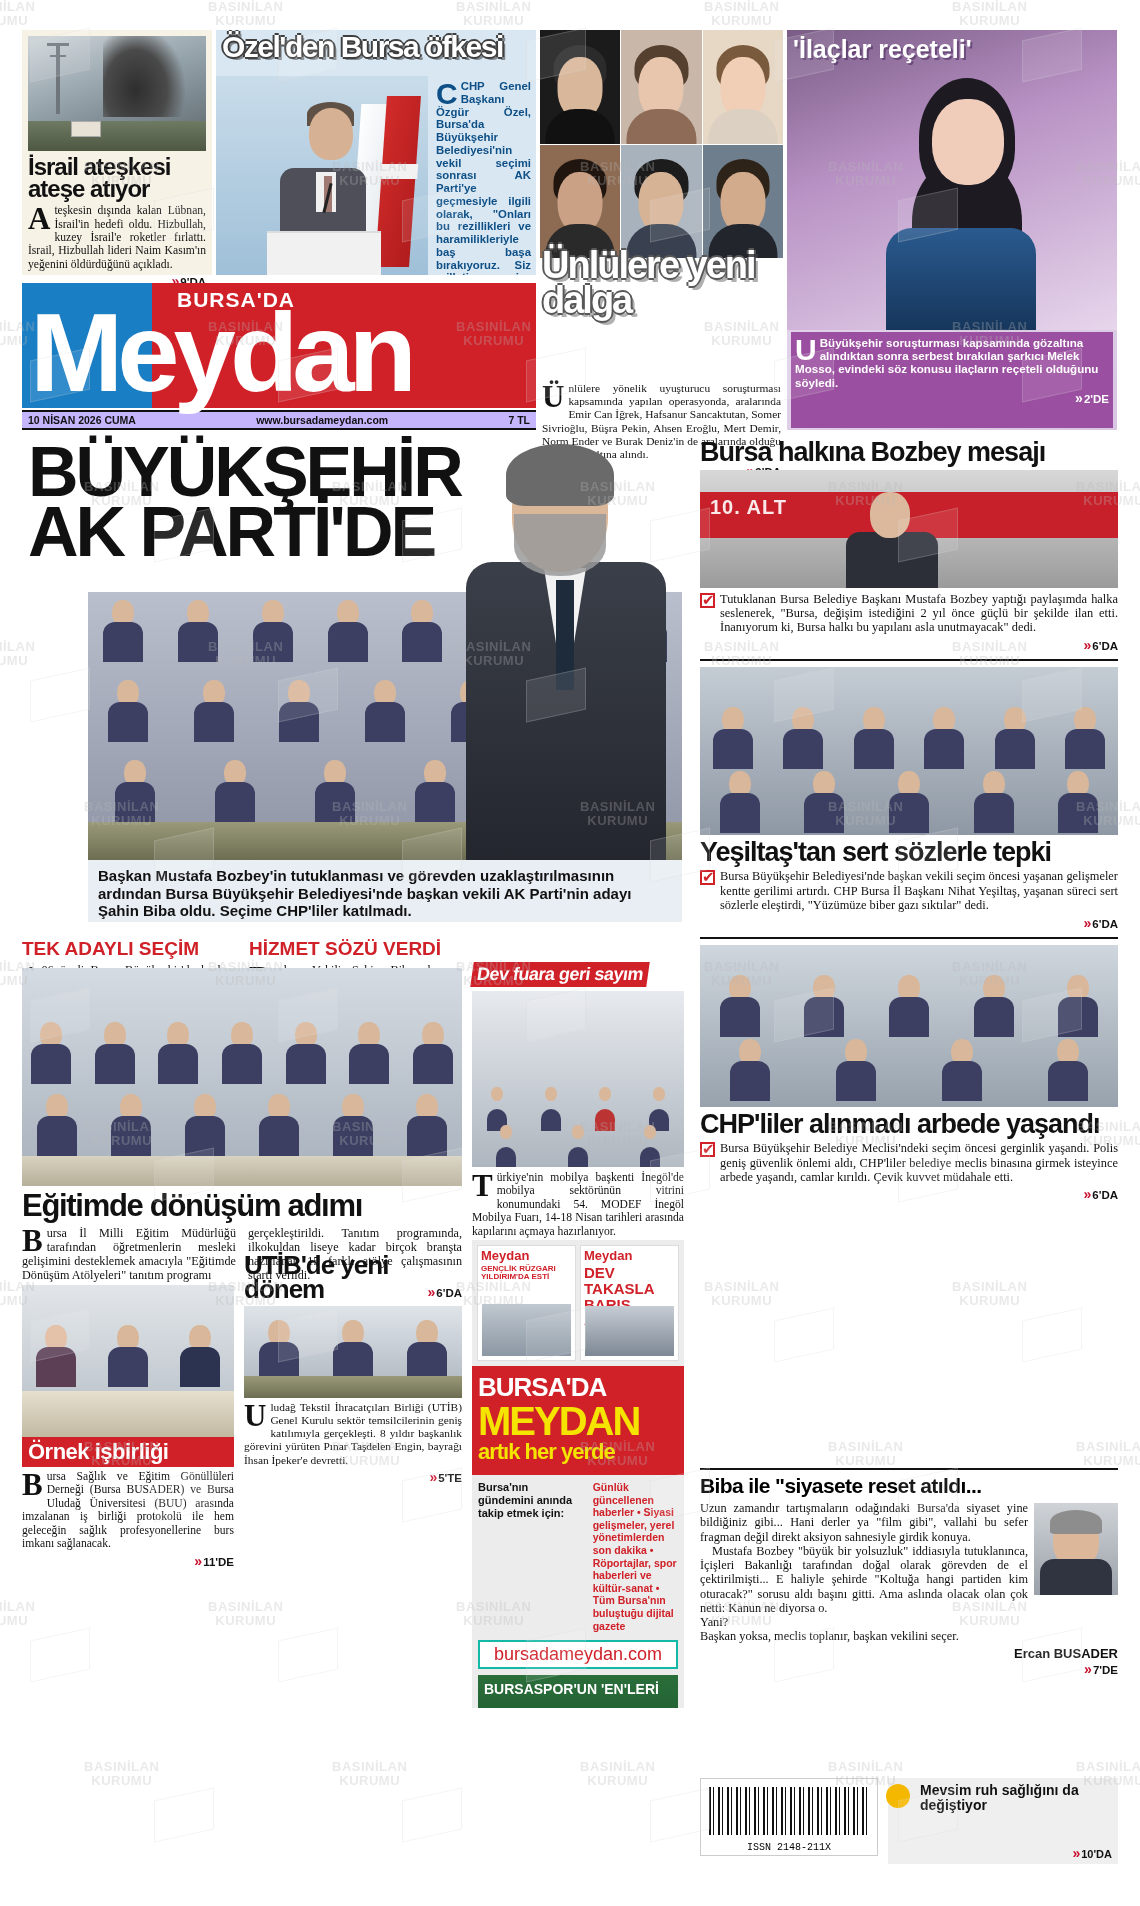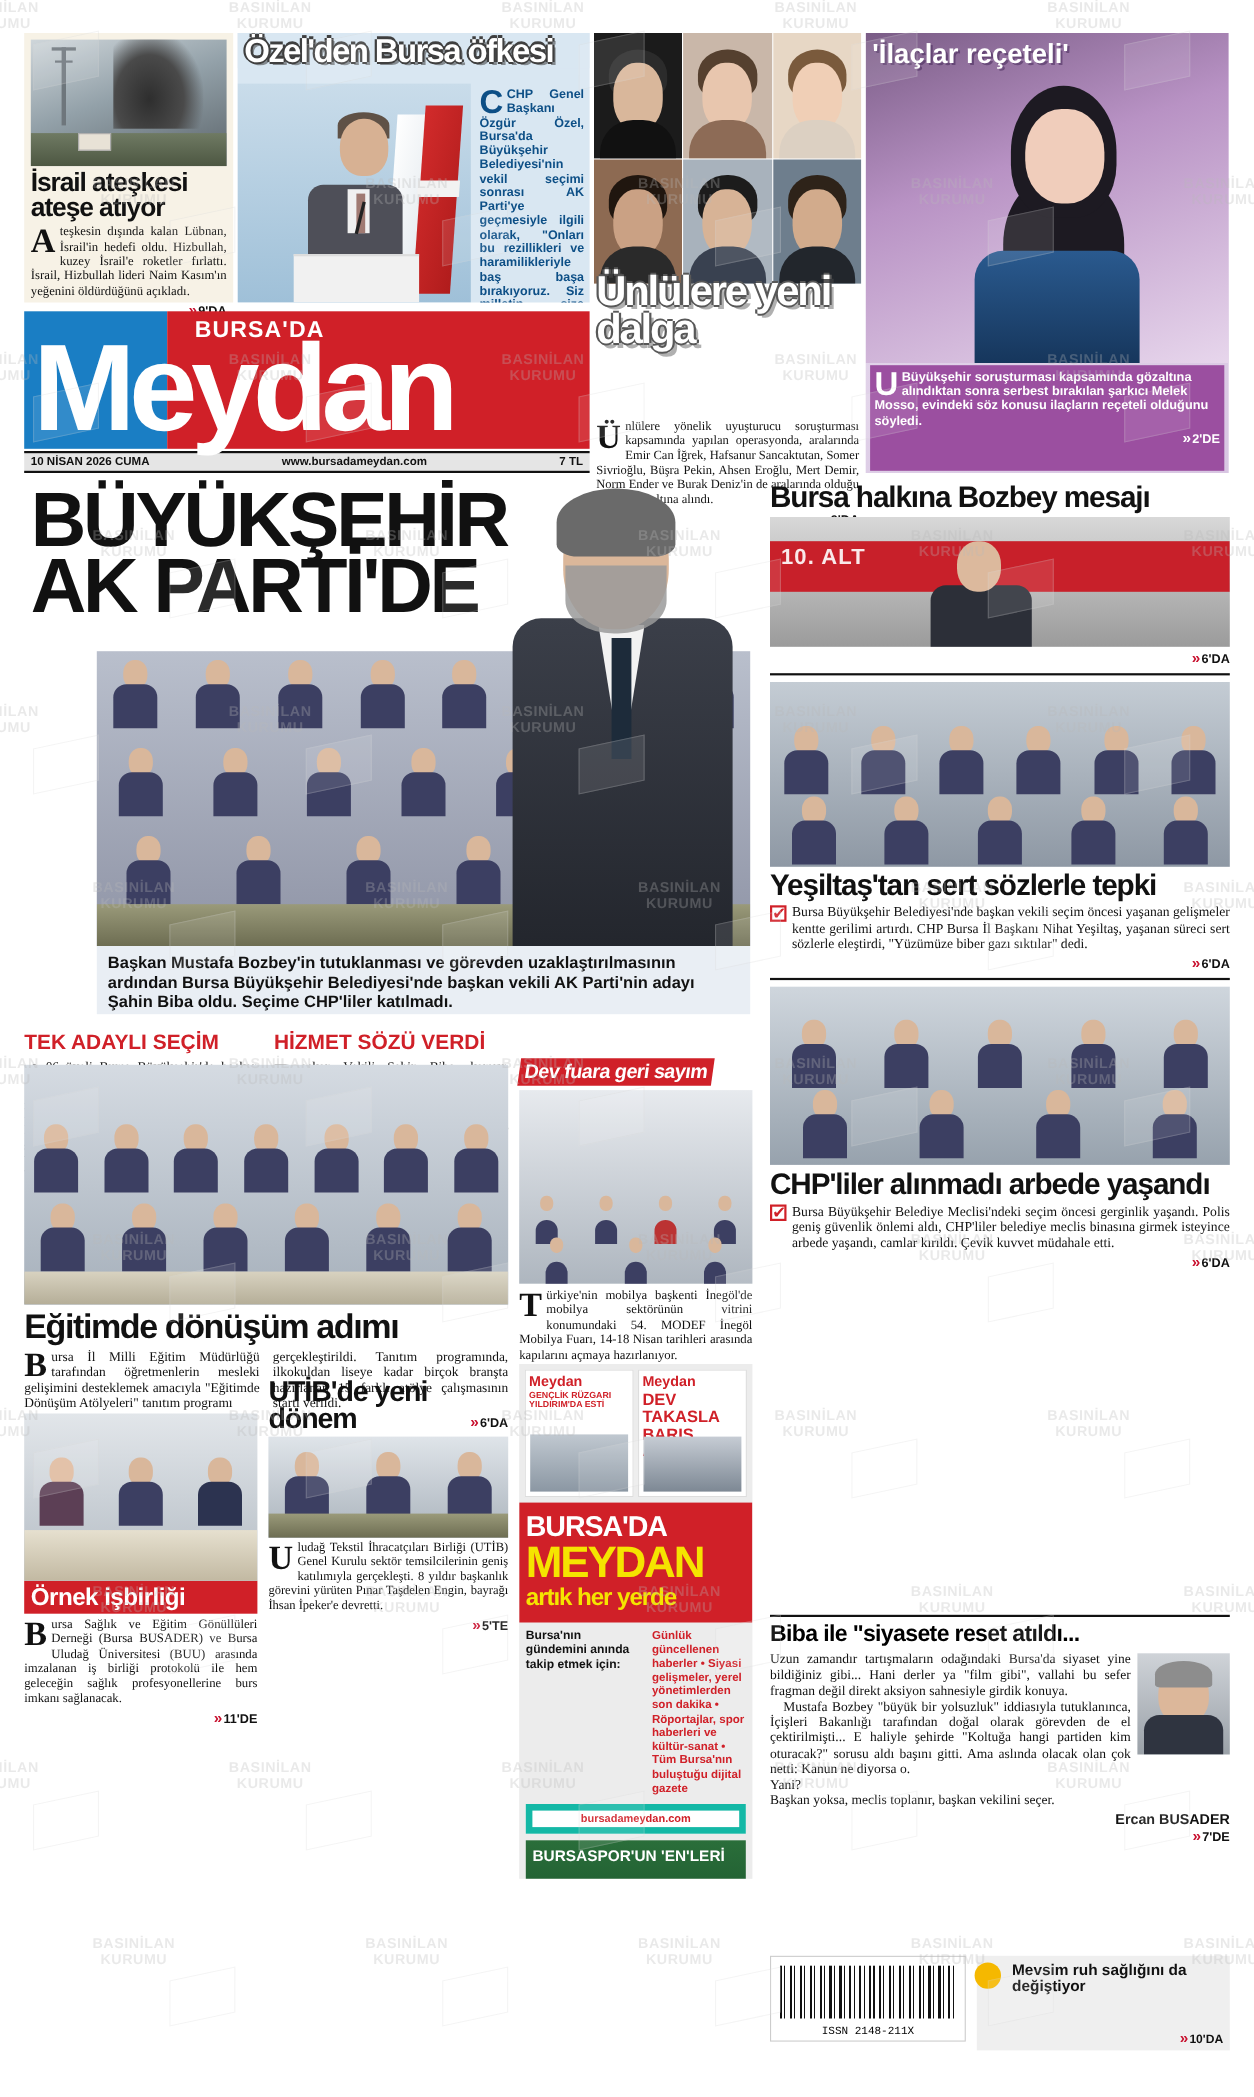--- a/index.html
+++ b/index.html
@@ -129,21 +129,21 @@
      background:#1a7ec4; }
   .mh-red { position:absolute; left:130px; top:0; width:384px; height:125px;
      background:#d02028; }
   .mh-bursada { position:absolute; left:155px; top:5px;
      font-family:"Liberation Sans",sans-serif; font-weight:700; font-size:21px;
      letter-spacing:1px; color:#fff; z-index:3; }
   .mh-word { position:absolute; left:8px; top:14px; width:500px;
      font-family:"Liberation Sans",sans-serif; font-weight:700; font-size:112px;
      letter-spacing:-6px; color:#fff; line-height:1; z-index:2; }
   .mh-bar { position:absolute; left:0; top:127px; width:514px; height:20px;
-     background:#e5e5e5; border-top:2px solid #111; border-bottom:2px solid #111;
+     background:#c4b5fd; border-top:2px solid #111; border-bottom:2px solid #111;
      display:flex; align-items:center; justify-content:space-between;
      padding:0 6px; font-family:"Liberation Sans",sans-serif;
      font-weight:700; font-size:10.5px; color:#111; }
 
   
   .main { position:absolute; left:22px; top:440px; width:660px; height:490px; z-index:5; }
   .main h1 { position:absolute; left:6px; top:2px; width:560px; font-size:70px;
      line-height:.86; letter-spacing:-3px; color:#111; z-index:4;
      font-family:"Liberation Sans",sans-serif; font-weight:700; }
   .main-ph { position:absolute; left:66px; top:152px; width:594px; height:268px;
@@ -245,23 +245,23 @@
      color:#fff; font-size:26px; letter-spacing:-1px; }
   .promo .bigred .l2 { font-family:"Liberation Sans",sans-serif; font-weight:700;
      color:#f5e400; font-size:40px; letter-spacing:-2px; line-height:.9; }
   .promo .bigred .l3 { font-family:"Liberation Sans",sans-serif; font-weight:700;
      color:#f5e400; font-size:22px; letter-spacing:-1px; }
   .promo .info { display:flex; gap:6px; padding:6px; }
   .promo .info .lft { width:56%; font-family:"Liberation Sans",sans-serif;
      font-weight:700; font-size:11px; color:#111; line-height:1.18; }
   .promo .info .rgt { width:44%; font-family:"Liberation Sans",sans-serif;
      font-weight:700; font-size:10.5px; color:#d02028; line-height:1.2; }
-  .promo .site { background:#fff; border:6px solid #14b8a6; text-align:center;
+  .promo .site { background:#fff; border:2px solid #14b8a6; text-align:center;
      margin:2px 6px; padding:2px; font-family:"Liberation Sans",sans-serif;
-     font-weight:700; font-size:10px; color:#d02028; }
+     font-weight:400; font-size:18px; color:#d02028; }
 
   
   .colm { position:absolute; left:700px; top:1468px; width:418px; z-index:5;
      border-top:2px solid #111; padding-top:4px; }
   .colm h3 { font-family:"Liberation Sans",sans-serif; font-weight:700;
      font-size:21px; letter-spacing:-.6px; margin-bottom:3px; }
   .colm .avatar { float:right; width:84px; height:92px; margin:2px 0 2px 6px;
      background:linear-gradient(#cfd3d8,#9aa1a8); position:relative; overflow:hidden; }
   .colm .byline { clear:both; text-align:right;
      font-family:"Liberation Sans",sans-serif; font-weight:700; font-size:13px;
@@ -504,20 +504,24 @@
   </div>
 
   <div class="rail">
     <h2 class="hl">Bursa halkına Bozbey mesajı</h2>
     <div class="r-ph1" style="margin-top:4px">
       <div class="banner"></div>
       <div class="bt">10. ALT</div>
       <div class="spk-b"></div>
         <div class="spk-h"></div>
     </div>
+    <div class="bullet">
+      <div class="chk"></div>
+      <div class="body" style="font-size:12.4px">Tutuklanan Bursa Belediye Başkanı Mustafa Bozbey yaptığı paylaşımda halka seslenerek, "Bursa, değişim istediğini 2 yıl önce güçlü bir şekilde ilan etti. İnanıyorum ki, Bursa halkı bu yapılanı asla unutmayacak" dedi.</div>
+    </div>
     <div class="jump" style="text-align:right;margin-top:2px"><i>»</i><span>6'DA</span></div>
     <div class="rule" style="margin:6px 0"></div>
 
     <div class="r-ph2">
       <div class="crowd">
         <div class="row" style="top:40px">
             <div class="p">
               <div class="h"></div>
               <div class="s"></div>
             </div>

